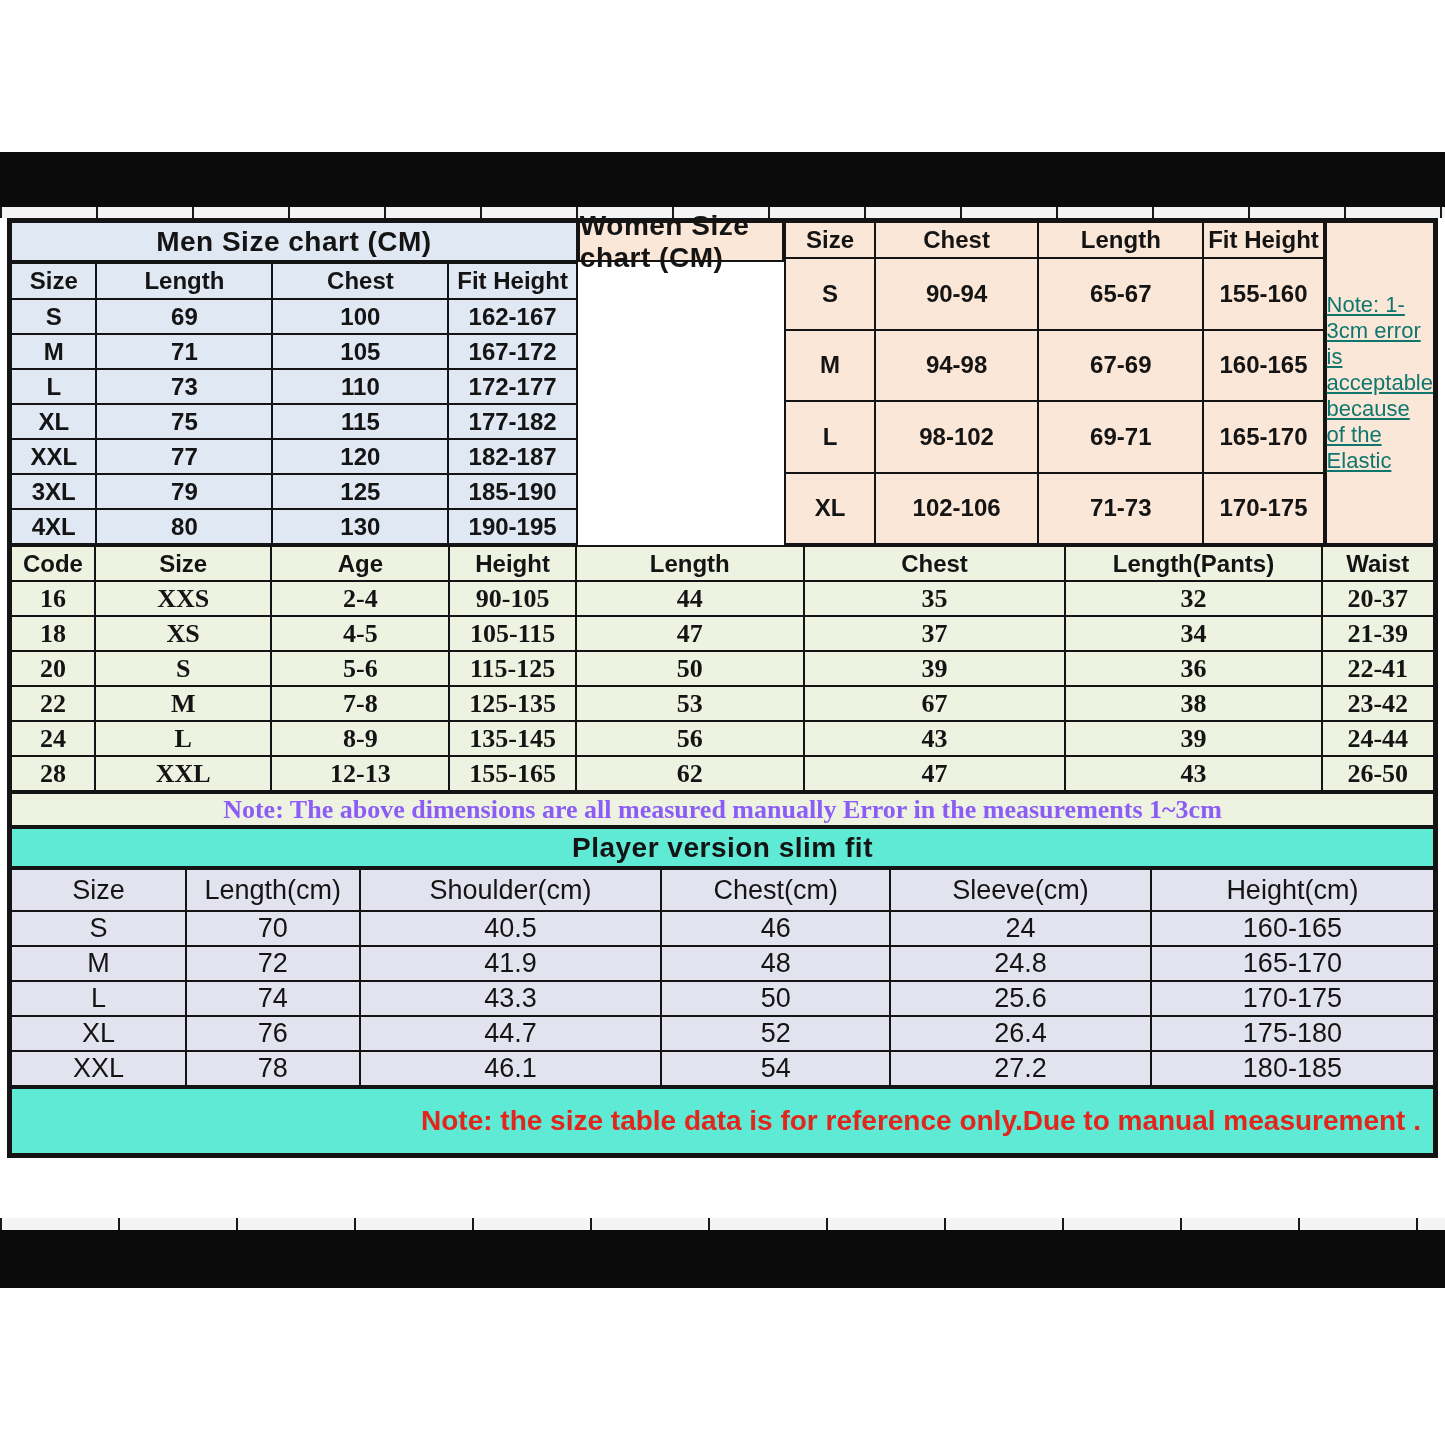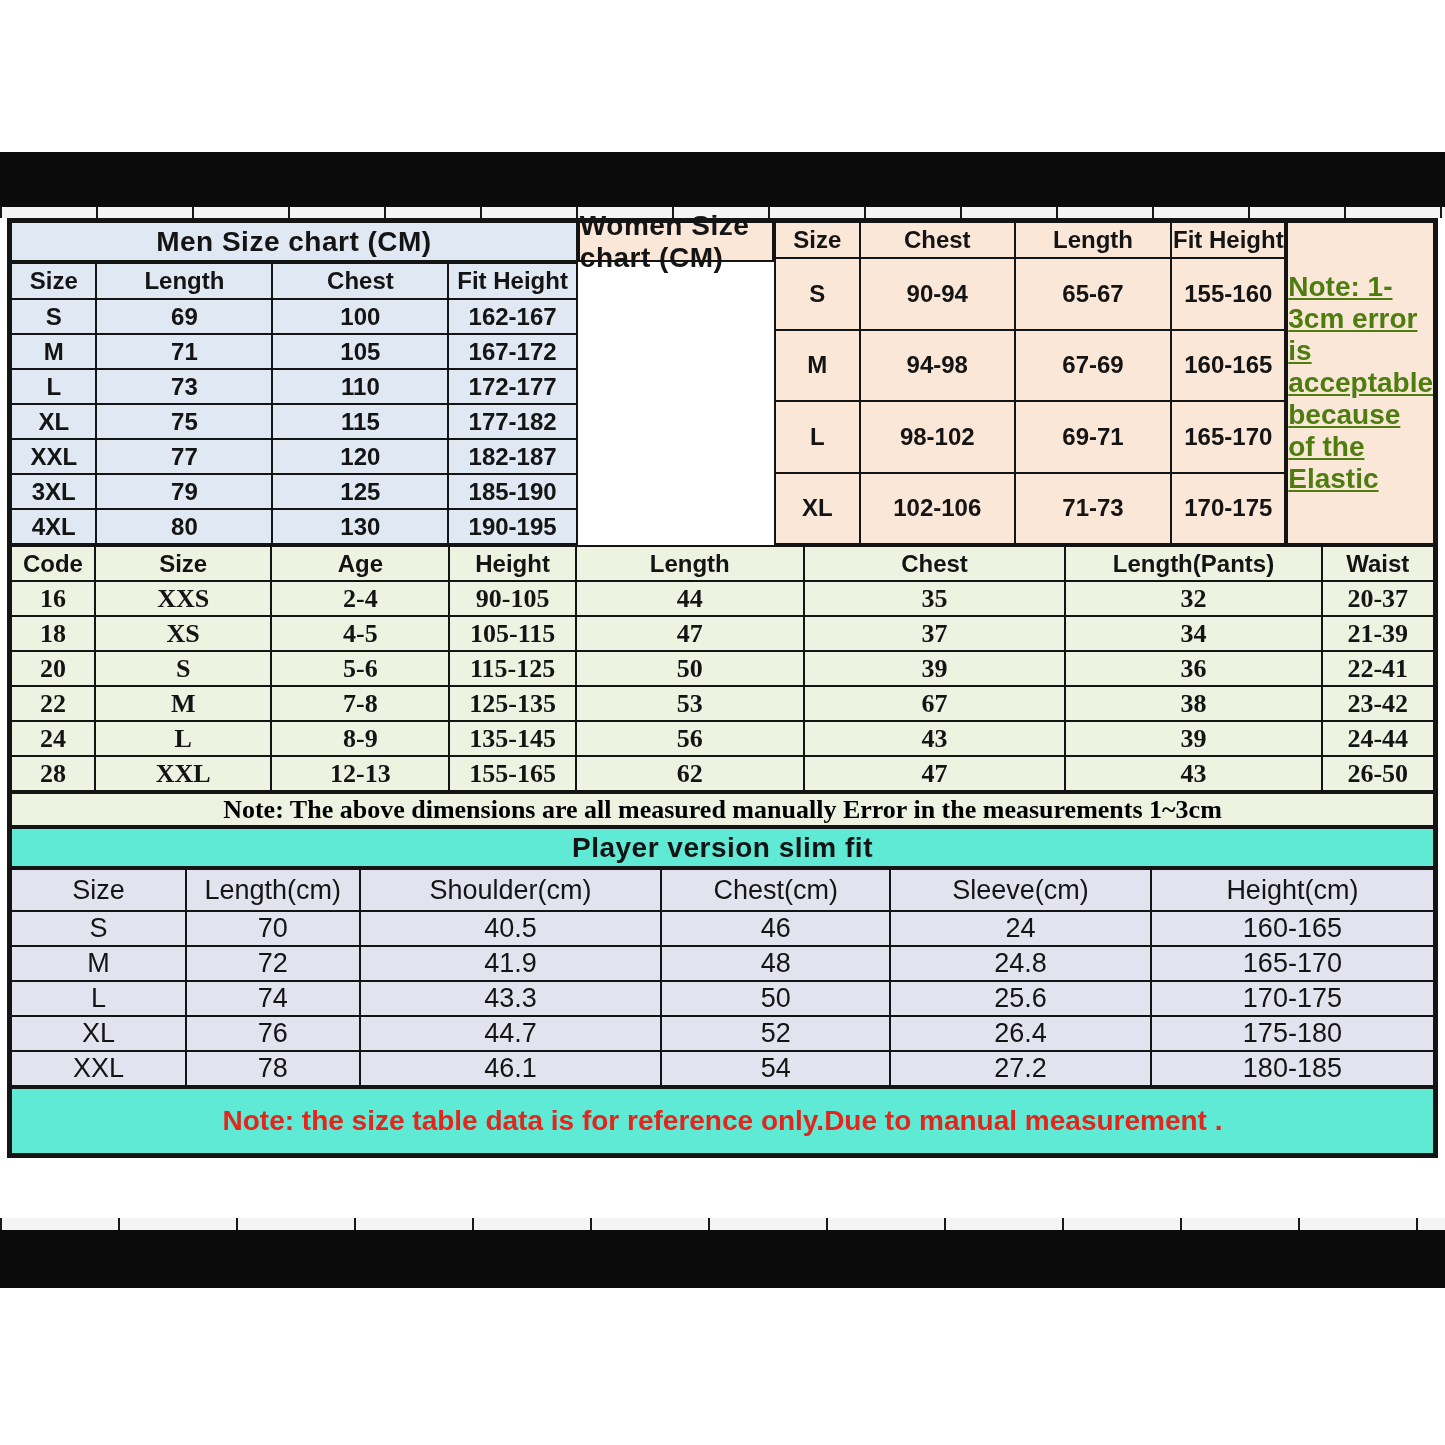--- a/index.html
+++ b/index.html
@@ -53,30 +53,30 @@
   .kids-table tbody tr { height:35px; }
   .kids-table th { font-weight:bold; font-size:24px; }
   .kids-table td { font-family:"Liberation Serif", serif; font-weight:bold; font-size:26px; }
 
   .player-table thead tr { height:42px; }
   .player-table tbody tr { height:35px; }
   .player-table th, .player-table td { font-weight:normal; font-size:27px; }
 
   .women-note {
     flex:1; display:flex; align-items:center; justify-content:center;
-    color:#4d7c0f; font-weight:bold; font-size:28px; text-decoration:underline;
+    color:#0f766e; font-weight:normal; font-size:22px; text-decoration:underline;
     min-height:105px;
   }
   .kids-note {
     height:35px; display:flex; align-items:center; justify-content:center;
-    color:#000000; font-family:"Liberation Serif", serif; font-weight:bold; font-size:26px;
+    color:#8b5cf6; font-family:"Liberation Serif", serif; font-weight:bold; font-size:26px;
   }
   .footer-note {
     height:68px; padding:2px 12px; color:#e3261d; font-weight:bold; font-size:28px; line-height:1.15;
-    display:flex; flex-direction:column; justify-content:center; align-items:center;
+    display:flex; flex-direction:column; justify-content:center; align-items:flex-end;
   }
 </style>
 </head>
 <body>
 
 <div class="page">
 
   <div class="bar bar-top"></div>
   <div class="strip strip-top"></div>
 

